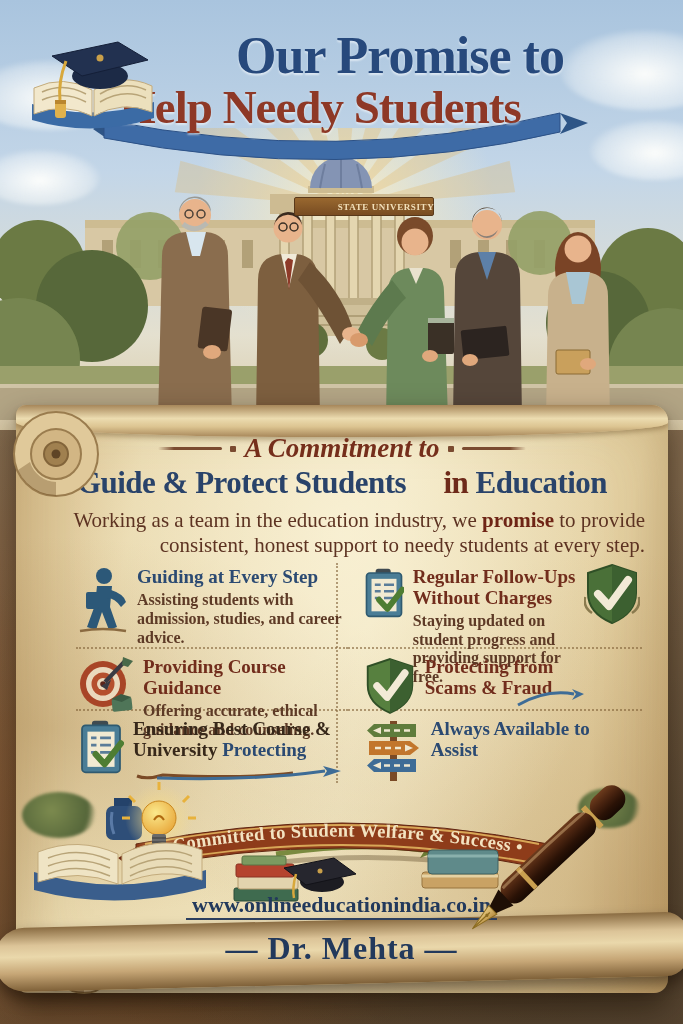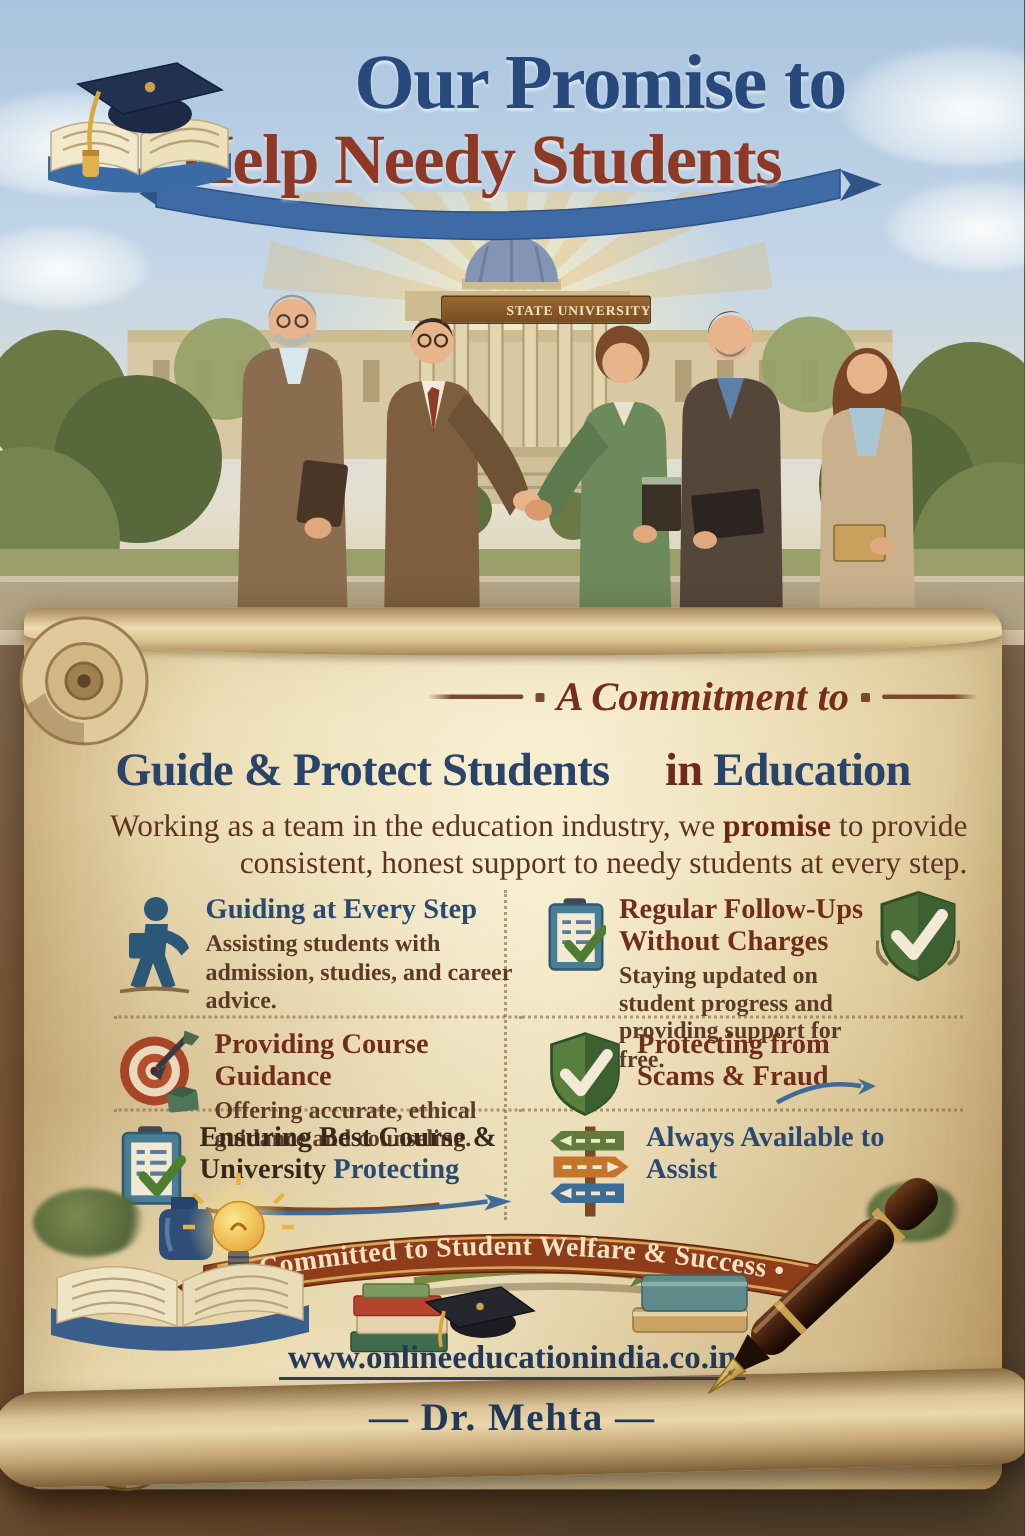--- a/index.html
+++ b/index.html
@@ -36,21 +36,21 @@
       radial-gradient(ellipse at 50% 22%, rgba(255,249,226,.6), transparent 60%),
       radial-gradient(ellipse at 94% 85%, rgba(160,120,65,.28), transparent 50%),
       radial-gradient(ellipse at 5% 55%, rgba(160,120,65,.3), transparent 42%),
       linear-gradient(100deg,#d5ba88,#e9d9ae 18%,#efe3bd 52%,#e3cfa0 84%,#c9ab78);}
   .scroll-toproll{position:absolute;left:0;top:0;right:0;height:32px;
     border-radius:10px 16px 45% 45%;
     background:linear-gradient(#a7875a, #ecdcb0 42%, #dcc491 68%, #a7875a);
     box-shadow:0 3px 5px rgba(90,60,20,.35);}
   .curl{position:absolute;z-index:7;}
   
-  .kicker{position:relative;z-index:6;margin:16px;padding-top:28px;display:flex;align-items:center;justify-content:flex-end;gap:8px;
+  .kicker{position:relative;z-index:6;margin:0;padding-top:28px;display:flex;align-items:center;justify-content:center;gap:8px;
     color:#752e1b;font-size:27px;font-weight:bold;font-style:italic;}
   .kline{width:64px;height:3px;background:linear-gradient(90deg,transparent,#7a4a30 25%,#7a4a30);border-radius:2px;}
   .kline.r{background:linear-gradient(90deg,#7a4a30,#7a4a30 75%,transparent);}
   .kdot{width:6px;height:6px;background:#7a4a30;border-radius:1px;}
   .heading{position:relative;z-index:6;margin:2px 10px 0;text-align:center;
     font-size:31px;font-weight:bold;color:#29436a;letter-spacing:-.5px;line-height:1.12;}
   .heading .conn{color:#6e2a1a;margin-left:30px;}
   .subtitle{position:relative;z-index:6;margin:7px auto 0;width:606px;text-align:right;
     font-size:21px;line-height:1.22;color:#5d3322;}
   .subtitle .promise{color:#6e2415;}
@@ -79,21 +79,21 @@
   .pen{position:absolute;left:470px;top:726px;z-index:10;}
   .foliage{position:absolute;border-radius:50%;filter:blur(1.5px);z-index:6;
     background:radial-gradient(circle at 40% 40%, #7c8a4e, #55663a 70%, transparent 85%);}
   .website{position:absolute;left:0;top:892px;width:683px;text-align:center;z-index:9;margin:0;}
   .website span{font-size:22px;font-weight:bold;color:#22395c;border-bottom:2px solid #2c3f5e;padding:0 6px 1px;}
   .bottom-roll{position:absolute;left:-6px;top:920px;width:696px;height:64px;z-index:8;transform:rotate(-1.4deg);
     border-radius:34px 26px 26px 34px / 55% 48% 48% 55%;
     background:linear-gradient(#8a6c42,#dcc498 28%,#ead8ab 46%,#c6a676 72%,#7e6038);
     box-shadow:0 8px 14px rgba(25,14,3,.5);}
   .signature{position:absolute;left:0;top:930px;width:683px;text-align:center;z-index:9;margin:0;
-    font-size:26px;font-weight:bold;color:#22395c;letter-spacing:1px;}
+    font-size:32px;font-weight:bold;color:#22395c;letter-spacing:1px;}
 </style>
 </head>
 <body>
 
 <div class="poster">
 
   <div class="sky"></div>
   <div class="cloud" style="left:-30px;top:60px;width:160px;height:70px;"></div>
   <div class="cloud" style="left:560px;top:30px;width:170px;height:80px;"></div>
   <div class="cloud" style="left:590px;top:120px;width:130px;height:60px;"></div>

